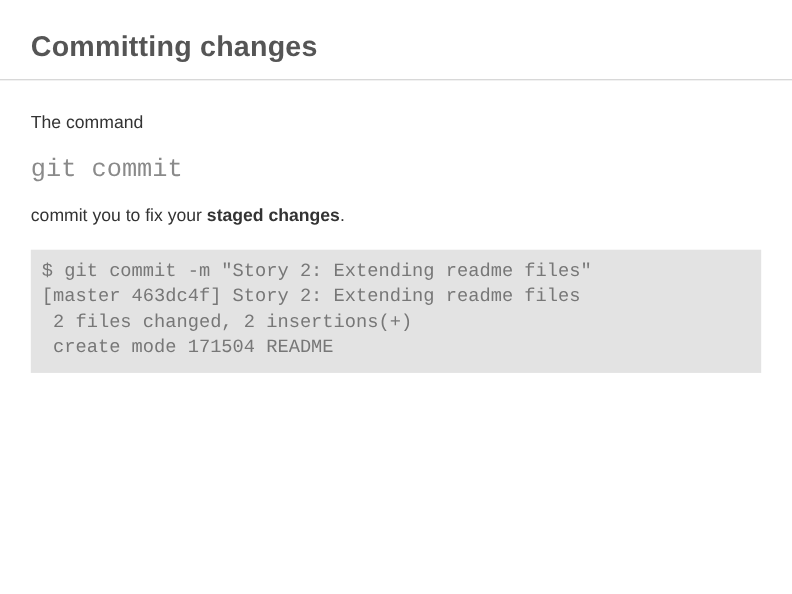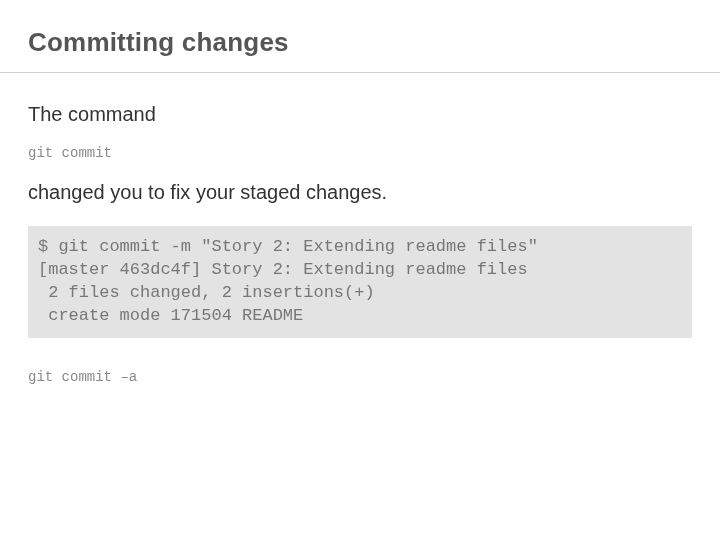--- a/index.html
+++ b/index.html
@@ -24,34 +24,34 @@
     color: #555555;
     margin: 0 0 14px 0;
     letter-spacing: 0.2px;
   }
   .rule {
     border: none;
     border-top: 1px solid #cfcfcf;
     margin: 0 -28px 28px -28px;
   }
   .para {
-    font-size: 20px;
+    font-size: 16px;
     color: #333;
     margin: 0 0 16px 0;
     line-height: 1.35;
   }
   .mono {
     font-family: "Courier New", Courier, monospace;
-    font-size: 14px;
+    font-size: 23px;
     color: #8a8a8a;
     margin: 0 0 16px 0;
     line-height: 1.35;
   }
   .para .strong {
-    font-weight: 400;
+    font-weight: 700;
   }
   .codeblock {
     background: #e3e3e3;
     padding: 10px 10px;
     margin: 20px 0 30px 0;
     font-family: "Courier New", Courier, monospace;
     font-size: 17px;
     color: #777;
     line-height: 1.35;
     white-space: pre;
@@ -61,23 +61,22 @@
 <body>
 
 <div class="slide">
 
   <h1 class="title">Committing changes</h1>
   <hr class="rule">
 
   <p class="para">The command</p>
   <p class="mono">git commit</p>
   <p class="para">
-    <span>changed you to fix your </span><span class="strong">staged changes</span><span>.</span>
+    <span>commit you to fix your </span><span class="strong">staged changes</span><span>.</span>
   </p>
 
   <div class="codeblock"><span>$ git commit -m "Story 2: Extending readme files"</span>
 <span>[master 463dc4f] Story 2: Extending readme files</span>
 <span> 2 files changed, 2 insertions(+)</span>
 <span> create mode 171504 README</span></div>
 
-  <p class="mono">git commit –a</p>
 
 </div>
 
 </body></html>

